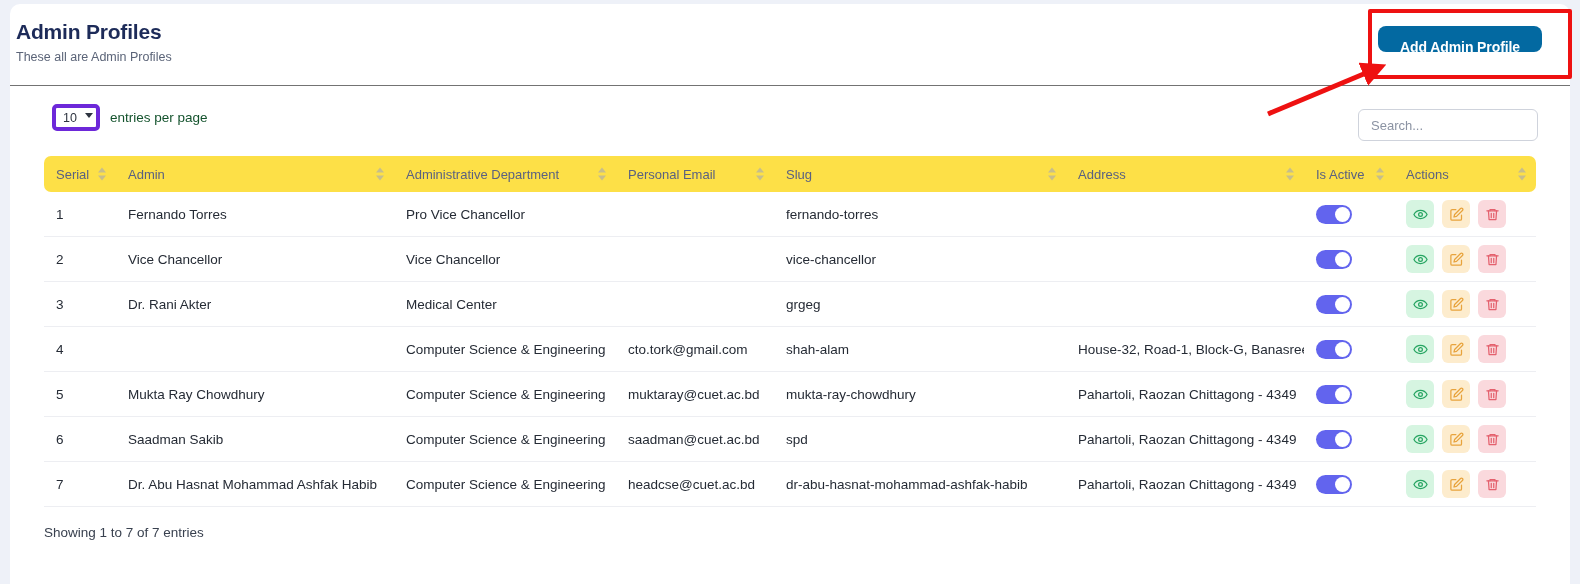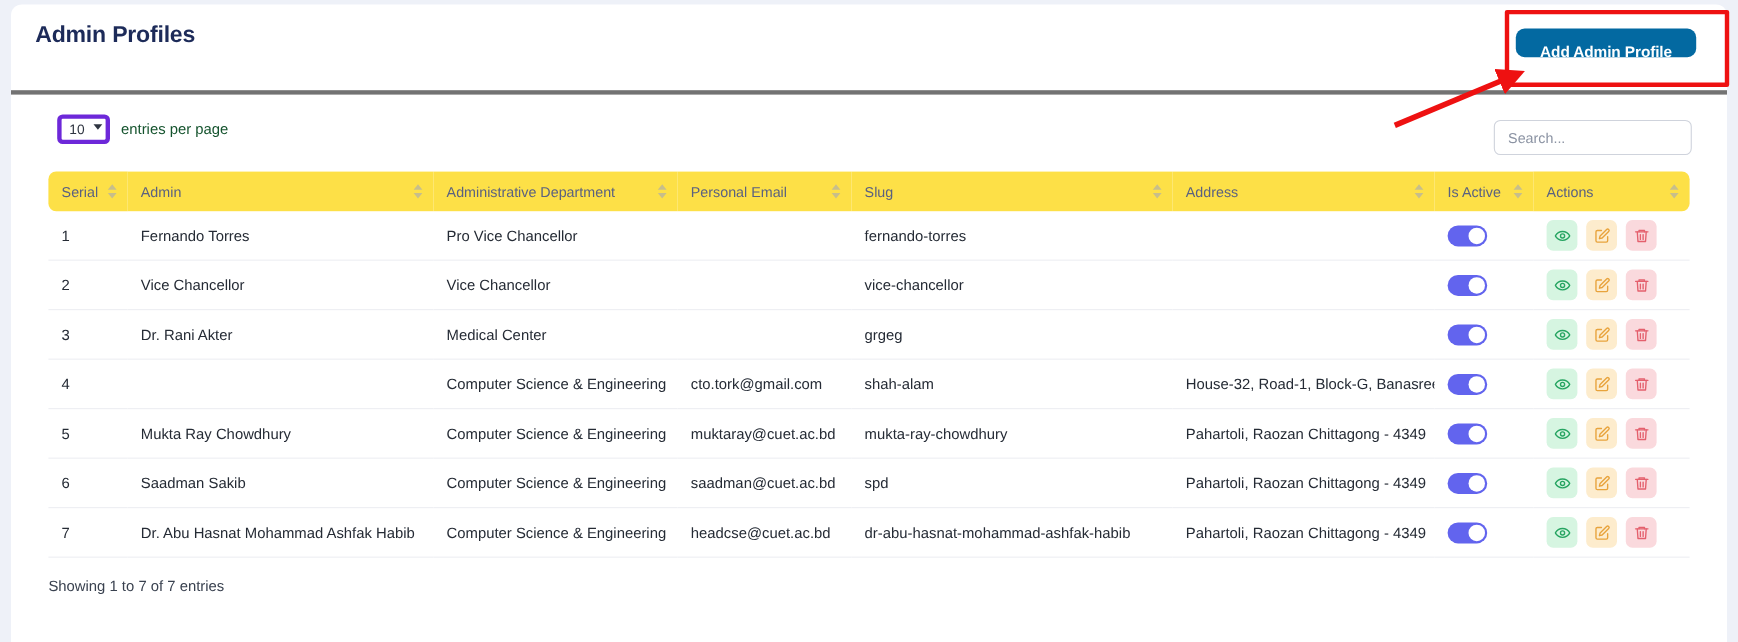--- a/index.html
+++ b/index.html
@@ -27,22 +27,22 @@
     width: 1560px;
     height: 590px;
     background: #ffffff;
     border-radius: 10px;
   }
 
   
   .card-header {
     position: relative;
     height: 82px;
-    border-bottom: 4px solid #737373;
-    padding: 14px 24px 0 22px;
+    border-bottom: 1px solid #737373;
+    padding: 14px 24px 0 6px;
   }
   .page-title {
     font-size: 21px;
     font-weight: bold;
     color: #1d2b59;
     letter-spacing: -0.2px;
     line-height: 28px;
   }
   .page-subtitle {
     font-size: 12.5px;
@@ -259,20 +259,21 @@
 </style>
 </head>
 <body>
 
 <div id="root">
 
   <div class="card">
 
     <div class="card-header">
       <div class="page-title">Admin Profiles</div>
+      <div class="page-subtitle">These all are Admin Profiles</div>
       <button class="add-btn">Add Admin Profile</button>
     </div>
 
     <div class="toolbar">
       <div class="entries-group">
         <span class="select-wrap">
           <select class="entries-select" id="entries-select"><option value="10">10</option><option value="25">25</option><option value="50">50</option><option value="100">100</option></select>
           <span class="select-caret"></span>
         </span>
         <span class="entries-label">entries per page</span>

